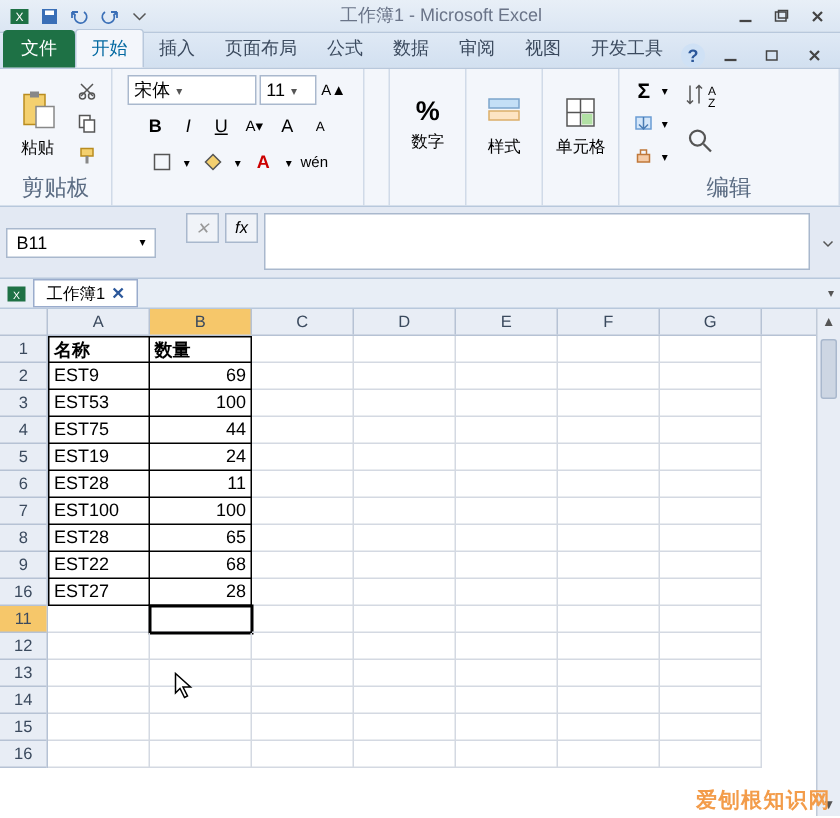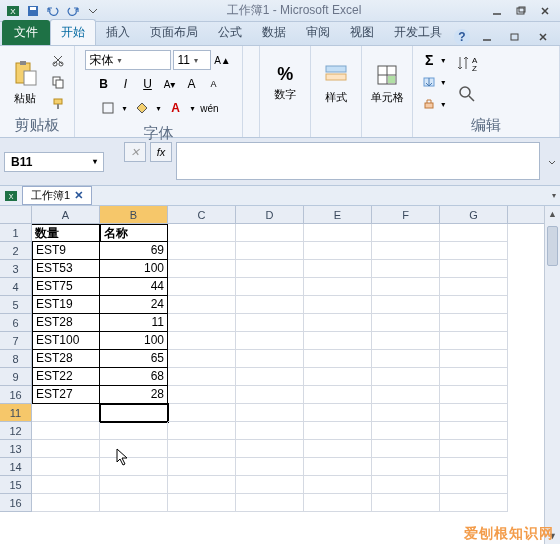--- a/index.html
+++ b/index.html
@@ -28,21 +28,21 @@
 .big-btn { width: 38px; display: flex; flex-direction: column; align-items: center; justify-content: center; gap: 2px; cursor: pointer; border-radius: 3px; padding: 2px; }
 .small-btn { width: 20px; height: 20px; display: flex; align-items: center; justify-content: center; cursor: pointer; border-radius: 2px; }
 .font-row { display: flex; gap: 2px; align-items: center; margin-bottom: 4px; justify-content: center; }
 .combo { background: #fff; border: 1px solid #a9b8cd; height: 20px; display: flex; align-items: center; padding: 0 4px; font-size: 12px; }
 .combo-arrow { margin-left: 4px; font-size: 8px; color: #555; }
 .col-stack { display: flex; flex-direction: column; gap: 2px; }
 .row-stack { display: flex; gap: 2px; align-items: center; }
 
 
 .formula-bar { height: 48px; background: #e3e9f3; border-bottom: 1px solid #b8c8dc; display: flex; }
-.namebox-wrap { width: 120px; display: flex; align-items: center; padding: 4px; font-weight: bold; }
+.namebox-wrap { width: 120px; display: flex; align-items: center; padding: 4px; }
 .namebox { background: #fff; border: 1px solid #a9b8cd; height: 20px; width: 100px; display: flex; align-items: center; padding: 0 6px; justify-content: space-between; }
 .fx-area { flex: 1; display: flex; align-items: flex-start; padding: 4px; gap: 4px; }
 .fx-btn { width: 22px; height: 20px; border: 1px solid #a9b8cd; background: #f0f3f8; display: flex; align-items: center; justify-content: center; cursor: pointer; font-style: italic; font-size: 11px; }
 .formula-input { flex: 1; background: #fff; border: 1px solid #a9b8cd; height: 38px; }
 .fb-expand { width: 16px; display: flex; align-items: center; justify-content: center; cursor: pointer; }
 
 
 .wb-bar { height: 20px; background: #e8eef6; border-bottom: 1px solid #b8c8dc; display: flex; align-items: center; padding: 0 4px; gap: 4px; justify-content: space-between; }
 .wb-tab { background: #fff; border: 1px solid #9aaccc; padding: 1px 8px; font-size: 11px; display: flex; align-items: center; gap: 4px; text-align: center; }
 .wb-close { color: #2b579a; font-weight: bold; cursor: pointer; }
@@ -238,21 +238,20 @@
         <div class="small-btn" style="width:10px;font-size:8px;">▾</div>
         <div class="small-btn">
             <span style="color:#c00;font-weight:bold;">A</span>
           </div>
         <div class="small-btn" style="width:10px;font-size:8px;">▾</div>
         <div class="small-btn">
             <span style="font-size:10px;">wén</span>
           </div>
       </div>
     </div>
-    <div class="group-label">字体</div>
   </div>
 
   <div class="group">
     <div class="group-label">&nbsp;</div>
   </div>
 
   <div class="group">
     <div class="group-content">
       <div class="big-btn">
         <span style="font-size:18px;font-weight:bold;">%</span>
@@ -395,22 +394,22 @@
       <div class="row-h">16</div>
       <div class="row-h sel">11</div>
       <div class="row-h">12</div>
       <div class="row-h">13</div>
       <div class="row-h">14</div>
       <div class="row-h">15</div>
       <div class="row-h">16</div>
     </div>
   <div class="cells" id="cells">
       <div class="cell-row">
+        <div class="cell data-border data-border-top data-border-left bold">名称</div>
         <div class="cell data-border data-border-top bold">数量</div>
-        <div class="cell data-border data-border-top data-border-left bold">名称</div>
         <div class="cell"></div>
         <div class="cell"></div>
         <div class="cell"></div>
         <div class="cell"></div>
         <div class="cell"></div>
       </div>
       <div class="cell-row">
         <div class="cell data-border data-border-left">EST9</div>
         <div class="cell data-border num">69</div>
         <div class="cell"></div>

